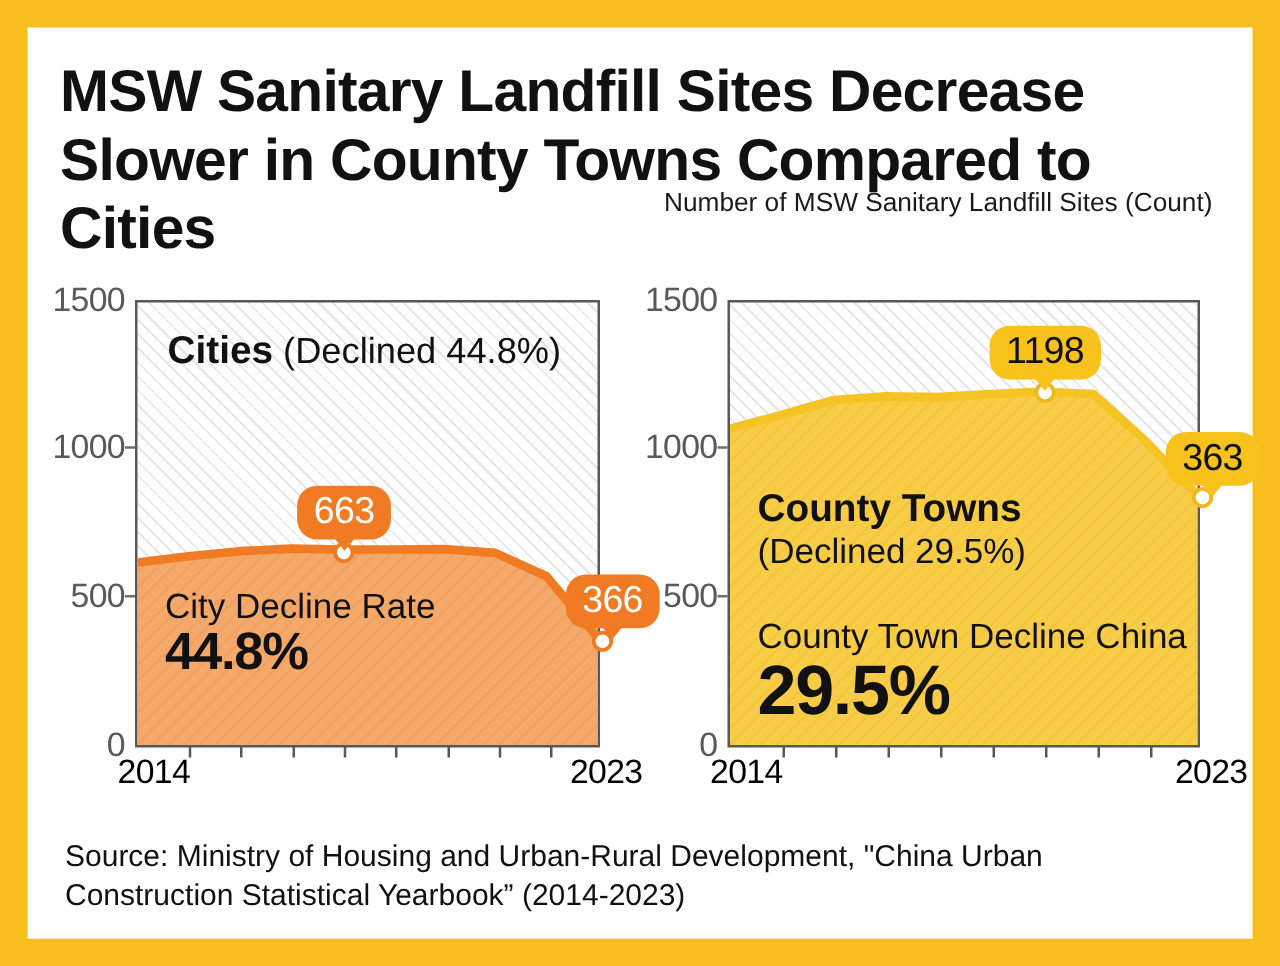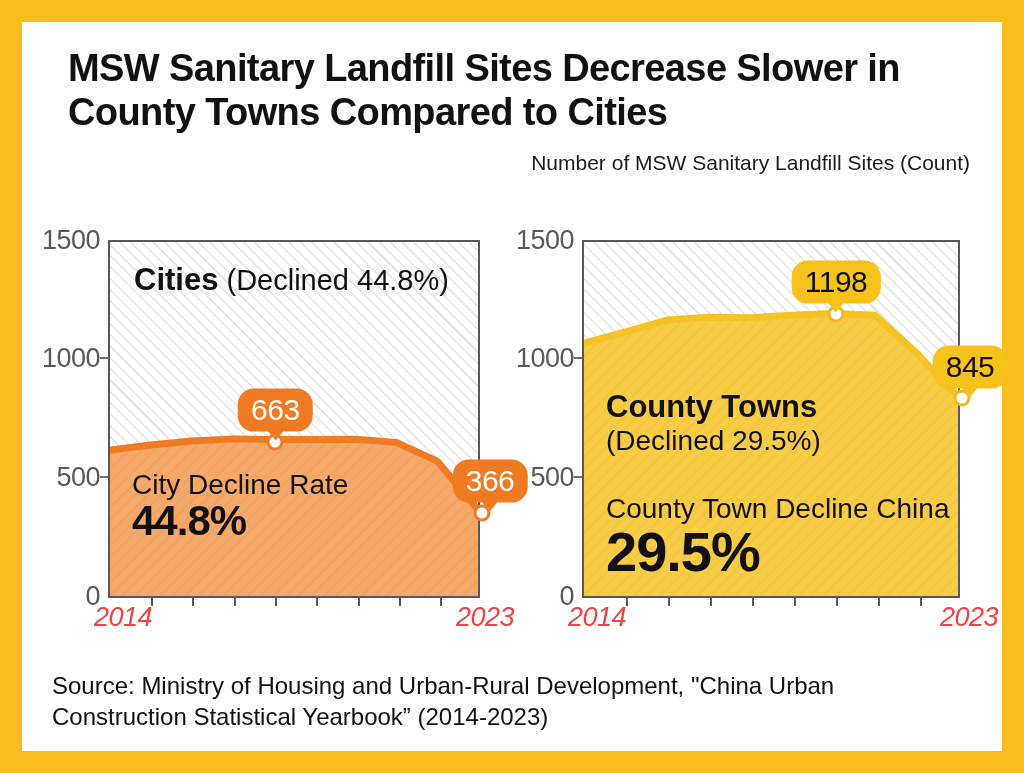--- a/index.html
+++ b/index.html
@@ -14,26 +14,25 @@
     left:22px; top:22px;
     width:980px; height:729px;
     background:#ffffff;
   }
 
   
   .title{
     position:absolute;
     left:26px; top:24px;
     width:930px;
-    font-size:38px;
+    font-size:47px;
     font-weight:bold;
     line-height:1.16;
     letter-spacing:-0.6px;
     color:#111111;
-    margin-left:20px;
   }
   .subtitle{
     position:absolute;
     right:32px; top:128px;
     width:520px;
     text-align:right;
     font-size:21px;
     line-height:1.22;
     color:#1a1a1a;
   }
@@ -74,23 +73,22 @@
 
   .area{position:absolute; left:0; top:0; width:100%; height:100%;}
 
   .xticks{position:absolute; left:0; right:0; bottom:-1px; height:10px;}
   .xticks i{
     position:absolute; bottom:-9px;
     width:2px; height:9px; background:#58585a;
   }
   .xlabel{
     position:absolute; top:374px;
-    font-size:27px; color:#ef4444;
+    font-size:27px; color:#000000;
     letter-spacing:-0.5px;
-    font-style:italic;
   }
   .xlabel.start{left:56px;}
   .xlabel.end{right:-6px;}
   .panel-right .xlabel.end{right:-8px;}
 
   
   .anno{position:absolute; color:#111; z-index:4;}
   .anno .big{font-weight:bold;}
 
   .hdr-left{left:24px; top:20px; font-size:29px; white-space:nowrap;}
@@ -258,21 +256,21 @@
       </div>
 
       <div class="dot amber" style="left:252px; top:72.2px;"></div>
       <div class="callout amber" style="left:252px; top:62px;">
         <div class="bubble">1198</div>
         <div class="pointer"></div>
       </div>
 
       <div class="dot amber" style="left:378px; top:156.2px;"></div>
       <div class="callout amber" style="left:386px; top:147px;">
-        <div class="bubble">845</div>
+        <div class="bubble">363</div>
         <div class="pointer"></div>
       </div>
 
       <div class="xticks">
         <i style="left:42px"></i>
           <i style="left:84px"></i>
           <i style="left:126px"></i>
         <i style="left:168px"></i>
           <i style="left:210px"></i>
           <i style="left:252px"></i>

